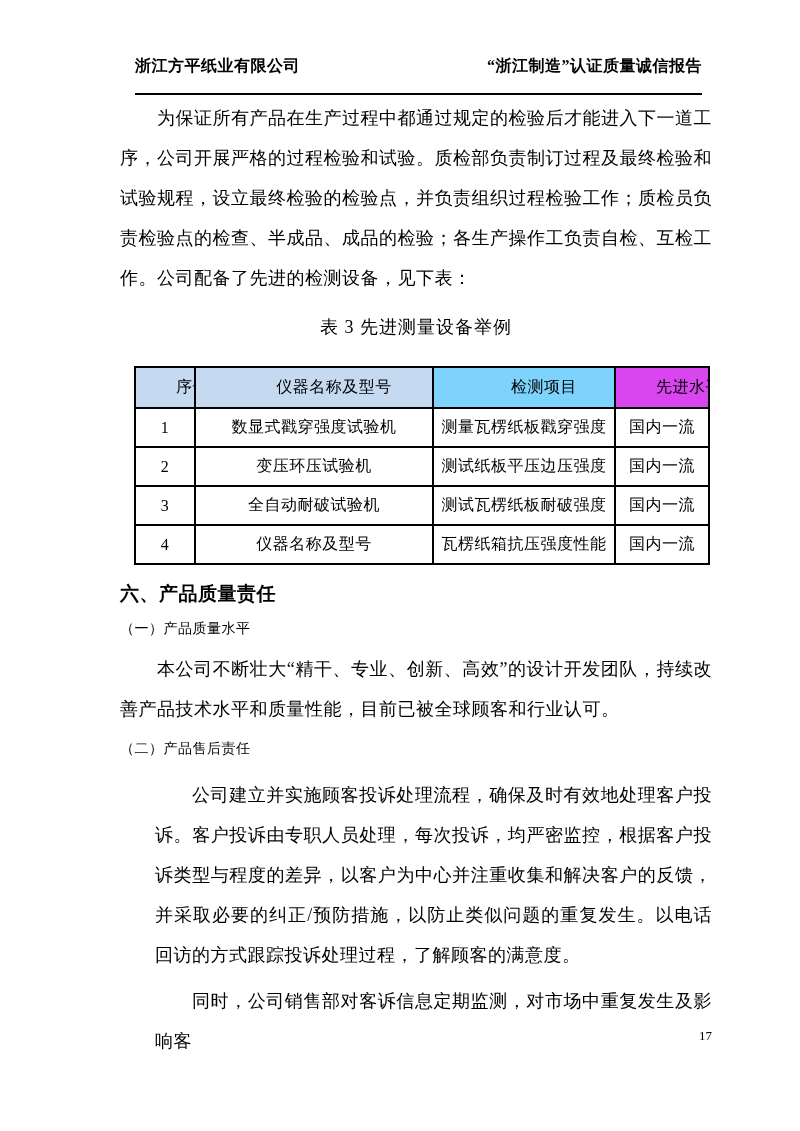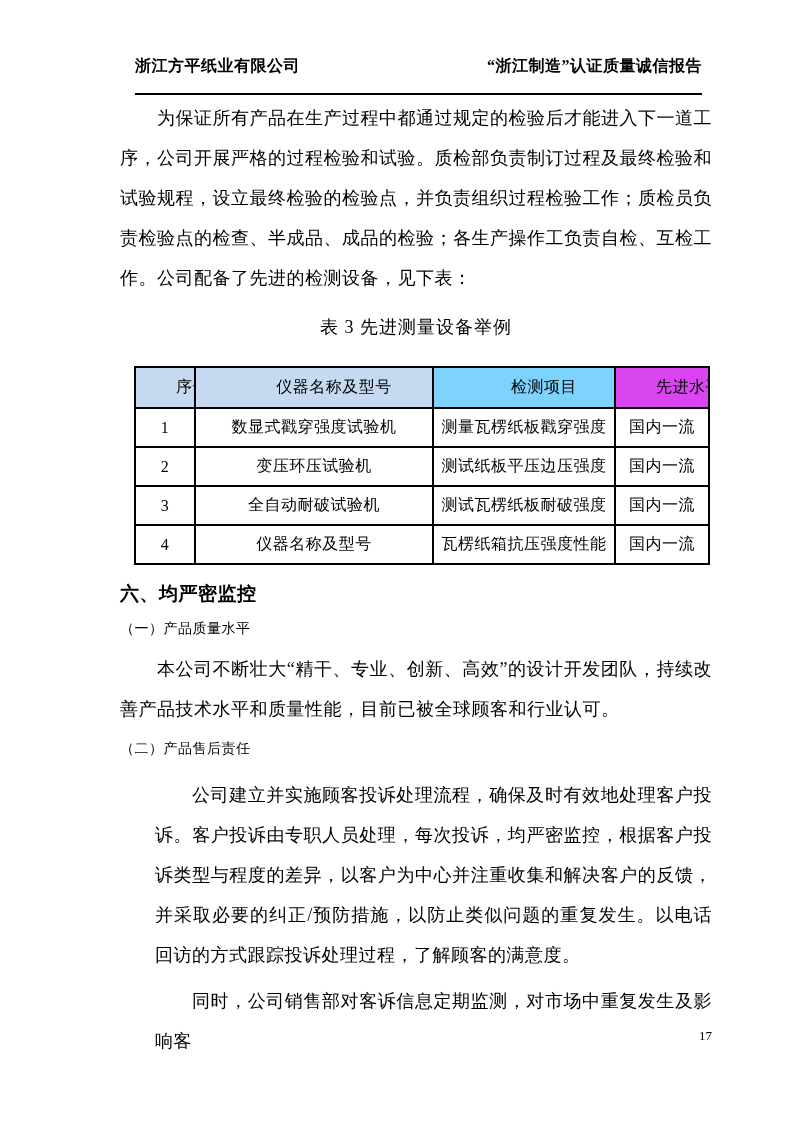--- a/index.html
+++ b/index.html
@@ -152,21 +152,21 @@
         </tr>
         <tr>
           <td>4</td>
           <td>仪器名称及型号</td>
           <td>瓦楞纸箱抗压强度性能</td>
           <td>国内一流</td>
         </tr>
       </tbody>
     </table>
 
-    <h2 class="sec-heading">六、均严密监控</h2>
+    <h2 class="sec-heading">六、产品质量责任</h2>
 
     <div class="sub-heading">（一）产品质量水平</div>
 
     <p class="para indent">本公司不断壮大“精干、专业、创新、高效”的设计开发团队，持续改善产品技术水平和质量性能，目前已被全球顾客和行业认可。</p>
 
     <div class="sub-heading">（二）产品售后责任</div>
 
     <p class="para indent mt6">公司建立并实施顾客投诉处理流程，确保及时有效地处理客户投诉。客户投诉由专职人员处理，每次投诉，均严密监控，根据客户投诉类型与程度的差异，以客户为中心并注重收集和解决客户的反馈，并采取必要的纠正/预防措施，以防止类似问题的重复发生。以电话回访的方式跟踪投诉处理过程，了解顾客的满意度。</p>
 
     <p class="para indent mt6">同时，公司销售部对客诉信息定期监测，对市场中重复发生及影响客</p>

